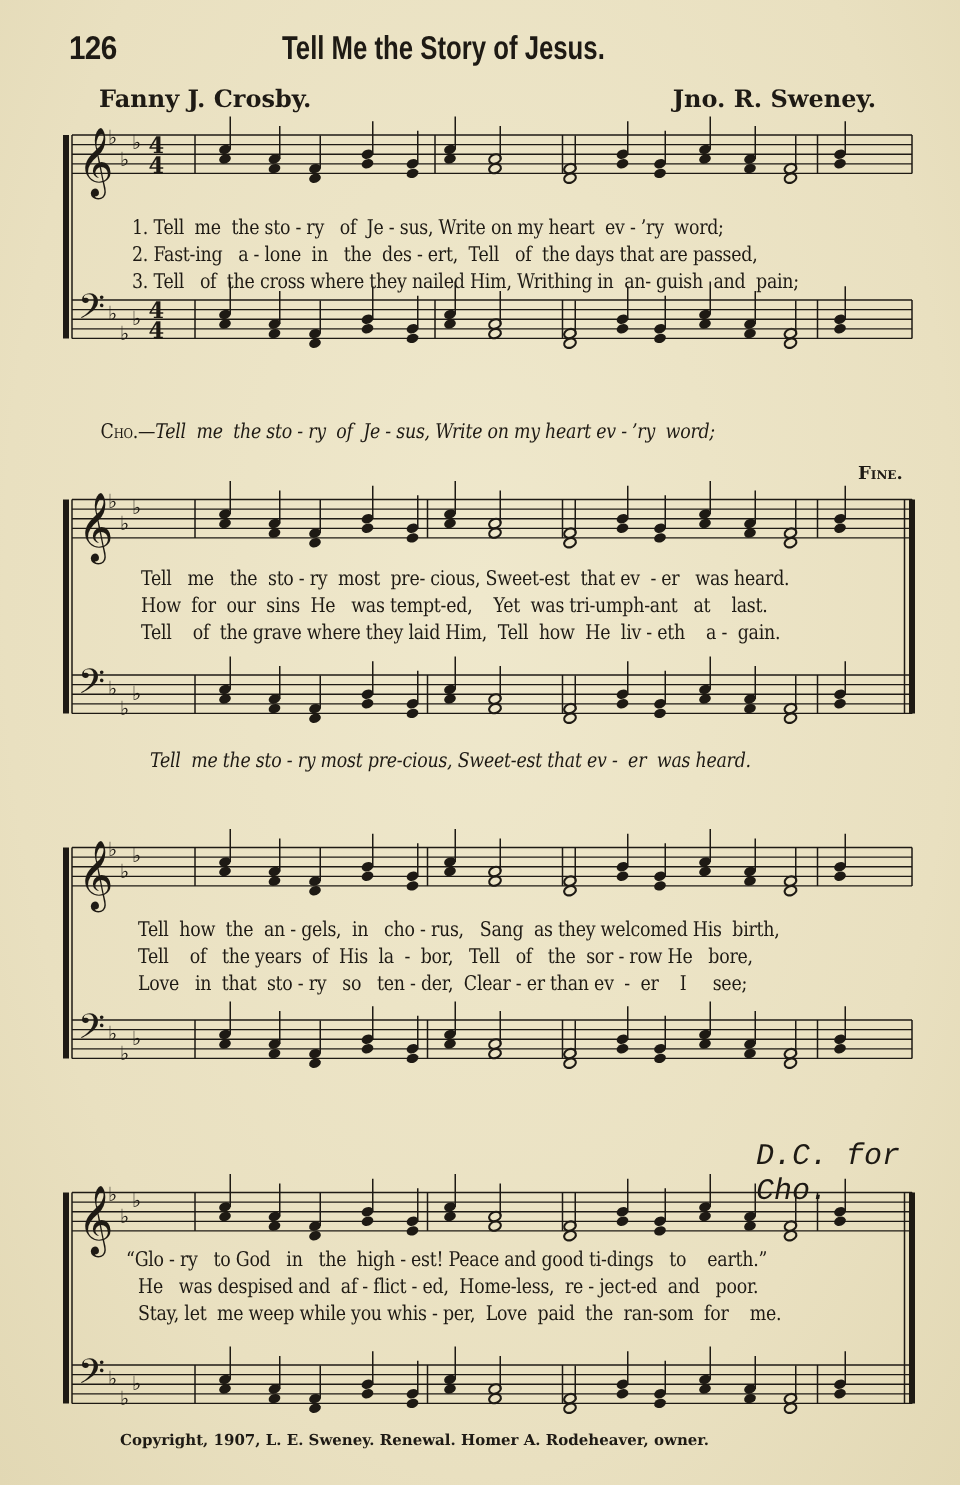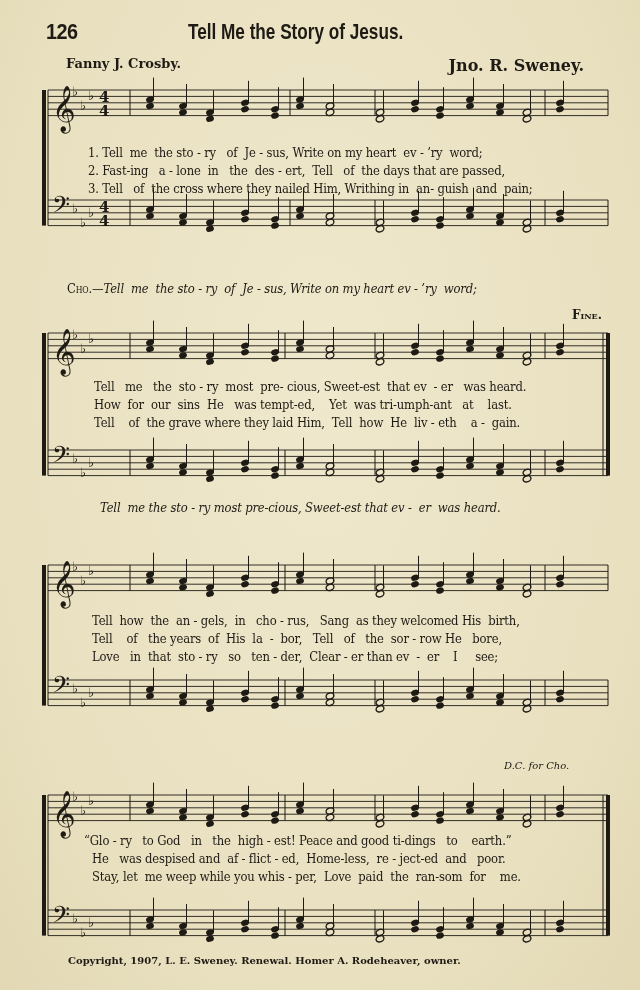--- a/index.html
+++ b/index.html
@@ -6,28 +6,28 @@
   body {
     width: 640px; height: 990px; overflow: hidden;
     background: #ece4c6;
     color: #1e1a14;
     font-family: "DejaVu Serif", "Liberation Serif", serif;
     position: relative;
   }
   .page { position: absolute; inset: 0; background: radial-gradient(ellipse at 50% 40%, #efe8cc 0%, #e9e0c0 70%, #e2d8b4 100%); }
   .hymn-number { position: absolute; left: 46px; top: 19px; font-size: 22px; font-weight: bold; font-family: "Liberation Sans", sans-serif; letter-spacing: -0.5px; transform: scaleX(0.9); transform-origin: left; }
   .title { position: absolute; left: 188px; top: 19px; font-size: 22px; font-weight: bold; font-family: "Liberation Sans", sans-serif; transform: scaleX(0.78); transform-origin: left; white-space: nowrap; }
-  .author { position: absolute; left: 66px; top: 56px; font-size: 13px; font-weight: bold; }
+  .author { position: absolute; left: 66px; top: 56px; font-size: 16px; font-weight: bold; }
   .composer { position: absolute; right: 56px; top: 56px; font-size: 16px; font-weight: bold; }
   svg.staves { position: absolute; left: 0; top: 0; }
   .lyric { position: absolute; font-size: 13.5px; white-space: pre; letter-spacing: -0.2px; transform-origin: left; }
   .lyric.it { font-style: italic; }
   .mark { position: absolute; font-size: 12px; font-weight: bold; }
-  .mark-it { position: absolute; font-size: 10px; font-style: italic; }
-  .copyright { position: absolute; left: 68px; top: 955px; font-size: 10px; font-weight: bold; text-align: center; }
+  .mark-it { position: absolute; font-size: 20px; font-style: italic; font-family: Liberation Mono, monospace; }
+  .copyright { position: absolute; left: 80px; top: 955px; font-size: 10px; font-weight: bold; text-align: center; }
 </style>
 </head>
 <body>
 
 <div class="page"></div>
 
 <div class="hymn-number">126</div>
 <div class="title">Tell Me the Story of Jesus.</div>
 <div class="author">Fanny J. Crosby.</div>
 <div class="composer">Jno. R. Sweney.</div>

